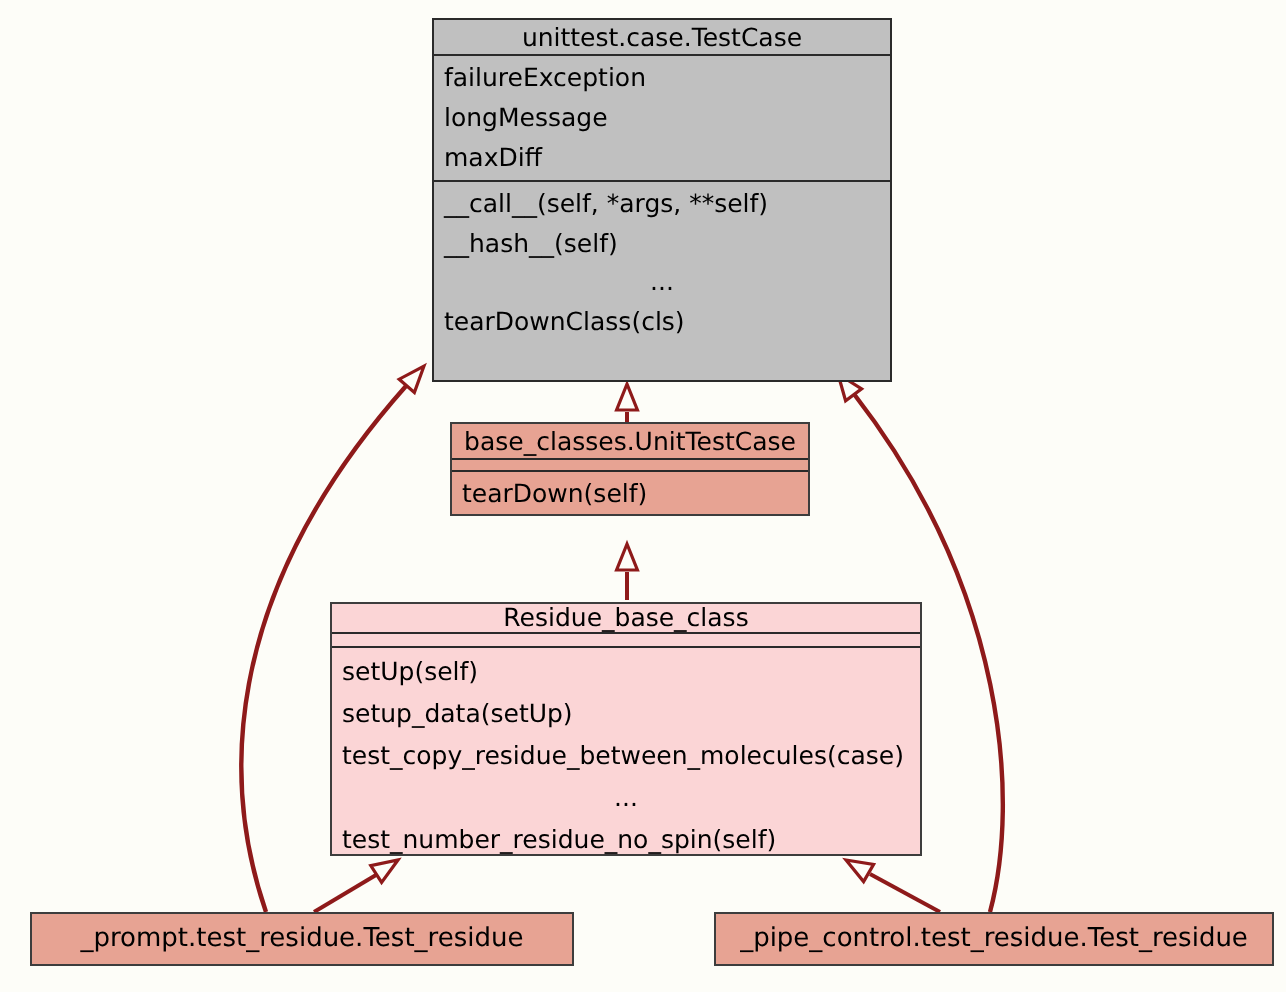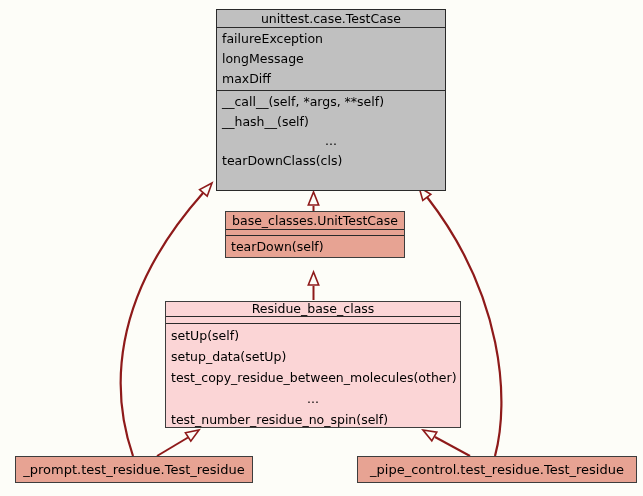--- a/index.html
+++ b/index.html
@@ -103,27 +103,27 @@
       <div class="row">tearDown(self)</div>
     </div>
   </div>
 
   <div class="node pink" style="left:165px;top:301px;width:296px;height:127px;">
     <div class="title">Residue_base_class</div>
     <div class="spacer"></div>
     <div class="methods">
       <div class="row">setUp(self)</div>
       <div class="row">setup_data(setUp)</div>
-      <div class="row">test_copy_residue_between_molecules(other)</div>
+      <div class="row">test_copy_residue_between_molecules(case)</div>
       <div class="row center">...</div>
       <div class="row">test_number_residue_no_spin(self)</div>
     </div>
   </div>
 
-  <div class="node leaf" style="left:15px;top:456px;width:238px;height:27px;">
+  <div class="node leaf" style="left:15px;top:456px;width:272px;height:27px;">
     <span>_prompt.test_residue.Test_residue</span>
   </div>
 
   <div class="node leaf" style="left:357px;top:456px;width:280px;height:27px;">
     <span>_pipe_control.test_residue.Test_residue</span>
   </div>
 
 </div>
 
 </body></html>

